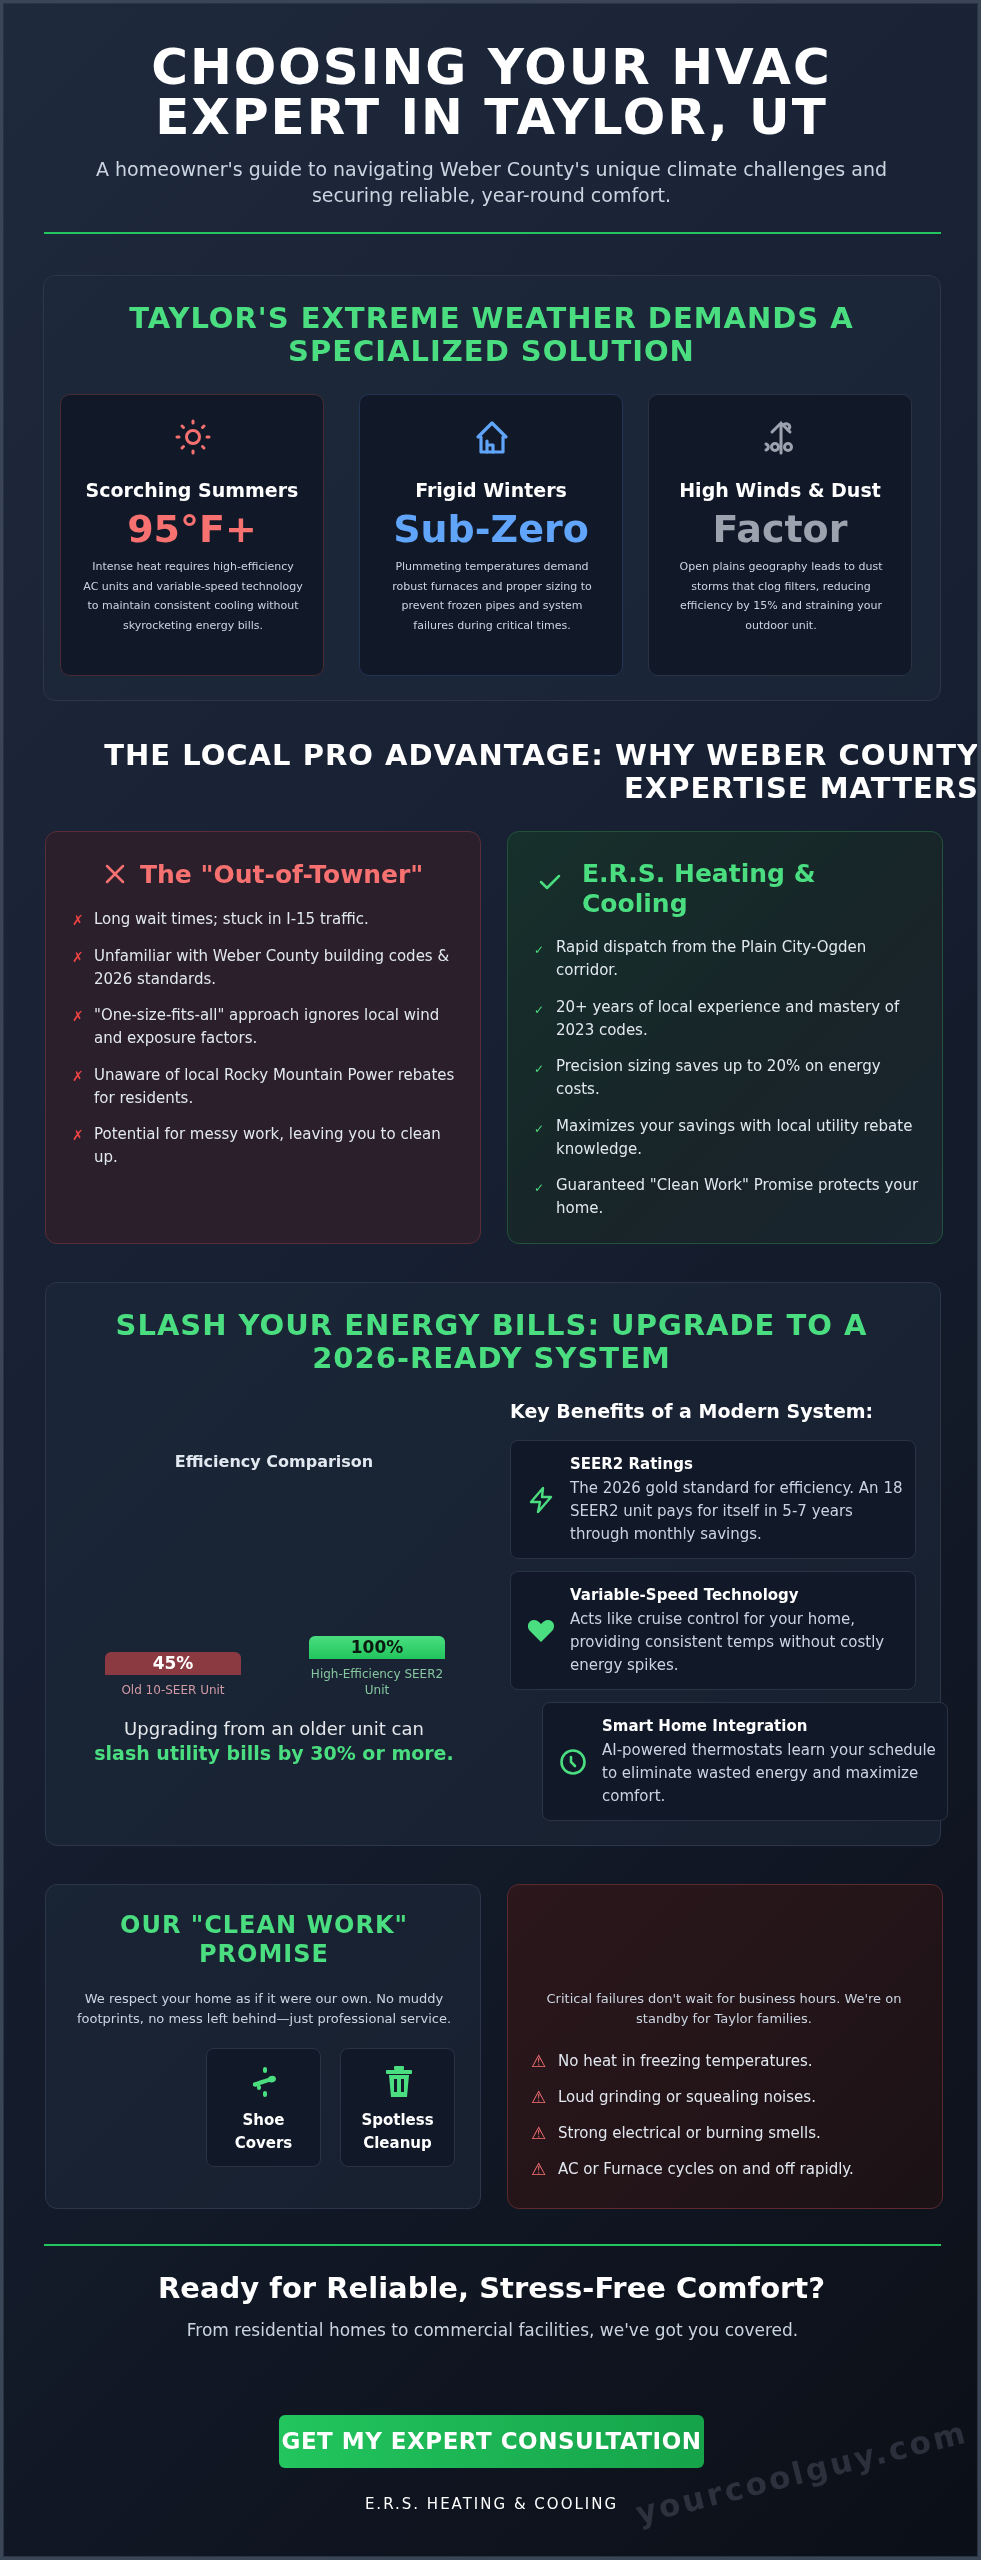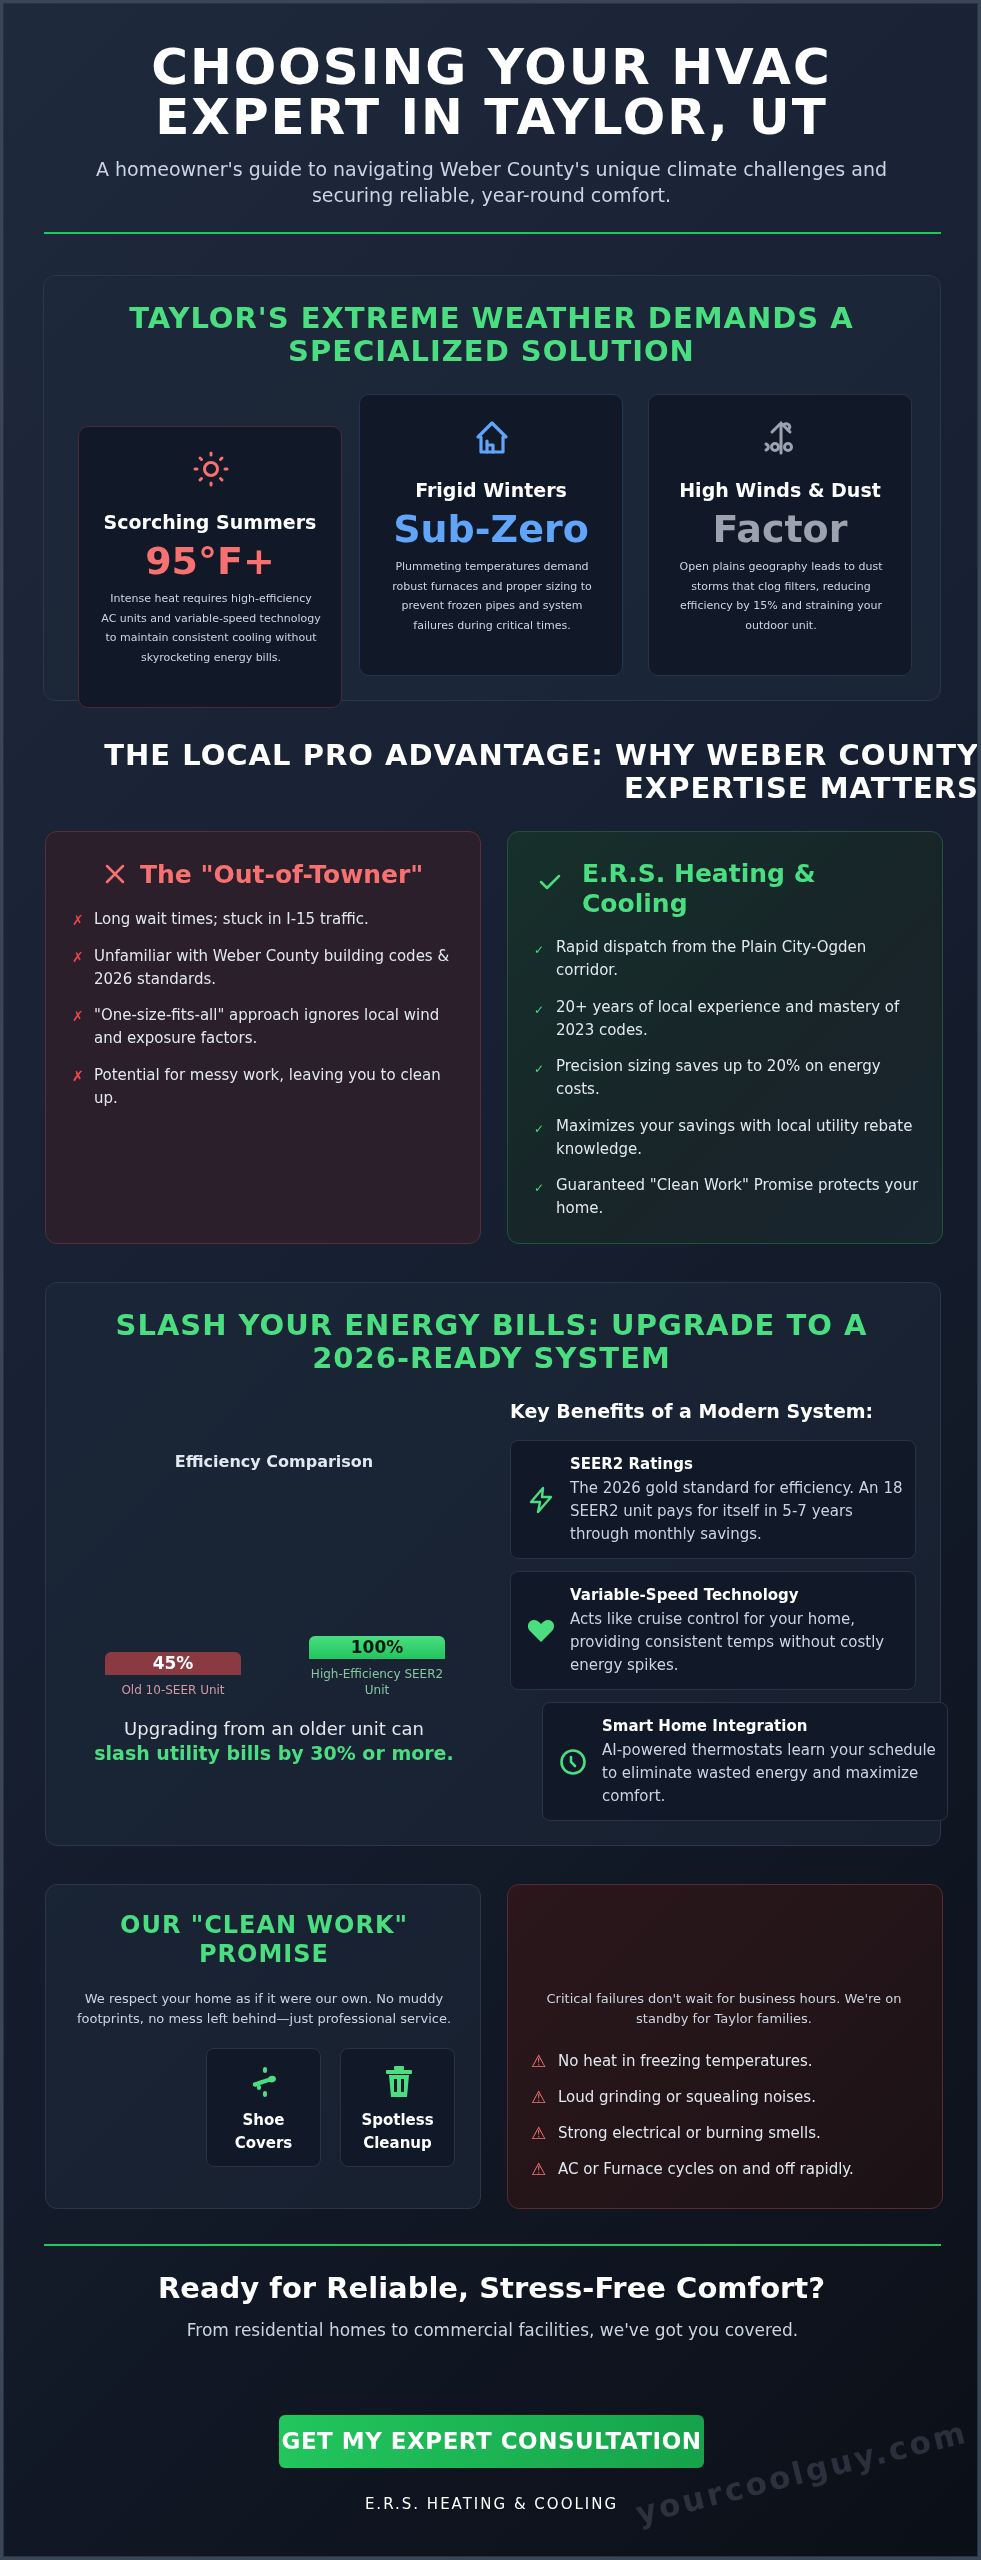--- a/index.html
+++ b/index.html
@@ -115,21 +115,21 @@
   <div class="abs main-title">
     <div>CHOOSING YOUR HVAC</div>
     <div>EXPERT IN TAYLOR, UT</div>
   </div>
   <div class="abs subtitle">A homeowner's guide to navigating Weber County's unique climate challenges and securing reliable, year-round comfort.</div>
   <div class="abs divider" style="top:228px;"></div>
 
   <div class="abs panel" style="left:39px; top:271px; width:898px; height:426px;"></div>
   <div class="abs section-title" style="left:80px; width:815px; top:298px;">TAYLOR'S EXTREME WEATHER DEMANDS A SPECIALIZED SOLUTION</div>
 
-  <div class="abs wcard red" style="left:74px;margin-top:32px;">
+  <div class="abs wcard red" style="left:56px;">
     <svg class="icon" viewBox="0 0 40 40" fill="none" stroke="#f87171" stroke-width="3" stroke-linecap="round">
       <circle cx="20" cy="20" r="6.5"></circle>
       <line x1="20" y1="4" x2="20" y2="6"></line>
         <line x1="20" y1="34" x2="20" y2="36"></line>
       <line x1="4" y1="20" x2="6" y2="20"></line>
         <line x1="34" y1="20" x2="36" y2="20"></line>
       <line x1="9" y1="9" x2="10.5" y2="10.5"></line>
         <line x1="29.5" y1="29.5" x2="31" y2="31"></line>
       <line x1="9" y1="31" x2="10.5" y2="29.5"></line>
         <line x1="29.5" y1="10.5" x2="31" y2="9"></line>
@@ -171,21 +171,21 @@
     <div class="comp-head" style="left:58px; top:28px; color:#f87171;">
       <svg width="22" height="22" viewBox="0 0 22 22" style="vertical-align:-2px; margin-right:14px;" stroke="#f87171" stroke-width="2.5" stroke-linecap="round">
           <line x1="3" y1="3" x2="19" y2="19"></line>
           <line x1="19" y1="3" x2="3" y2="19"></line>
         </svg><span>The "Out-of-Towner"</span>
     </div>
     <ul class="comp-list" style="left:26px; top:76px; width:395px;">
       <li><span class="mk" style="color:#ef4444;">✗</span><span>Long wait times; stuck in I-15 traffic.</span></li>
       <li><span class="mk" style="color:#ef4444;">✗</span><span>Unfamiliar with Weber County building codes &amp; 2026 standards.</span></li>
       <li><span class="mk" style="color:#ef4444;">✗</span><span>"One-size-fits-all" approach ignores local wind and exposure factors.</span></li>
-      <li><span class="mk" style="color:#ef4444;">✗</span></li>
+      <li><span class="mk" style="color:#ef4444;">✗</span><span>Unaware of local Rocky Mountain Power rebates for residents.</span></li>
       <li><span class="mk" style="color:#ef4444;">✗</span><span>Potential for messy work, leaving you to clean up.</span></li>
     </ul>
   </div>
 
   <div class="abs comp-card good" style="left:503px; top:827px; width:436px; height:413px;">
     <svg class="abs" style="left:30px; top:40px;" width="24" height="20" viewBox="0 0 24 20" fill="none" stroke="#4ade80" stroke-width="2.5" stroke-linecap="round" stroke-linejoin="round">
         <path d="M3 10 L9 16 L21 4"></path>
       </svg>
     <div class="comp-head" style="left:74px; top:27px; color:#4ade80;">
       <div>E.R.S. Heating &amp;</div>

